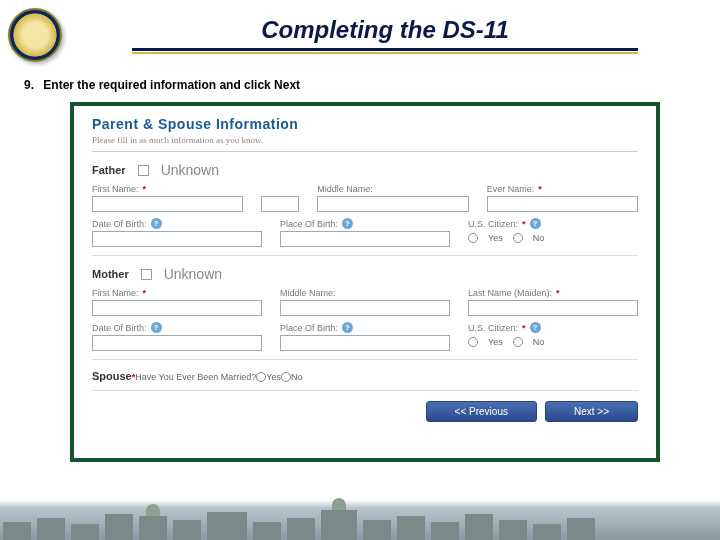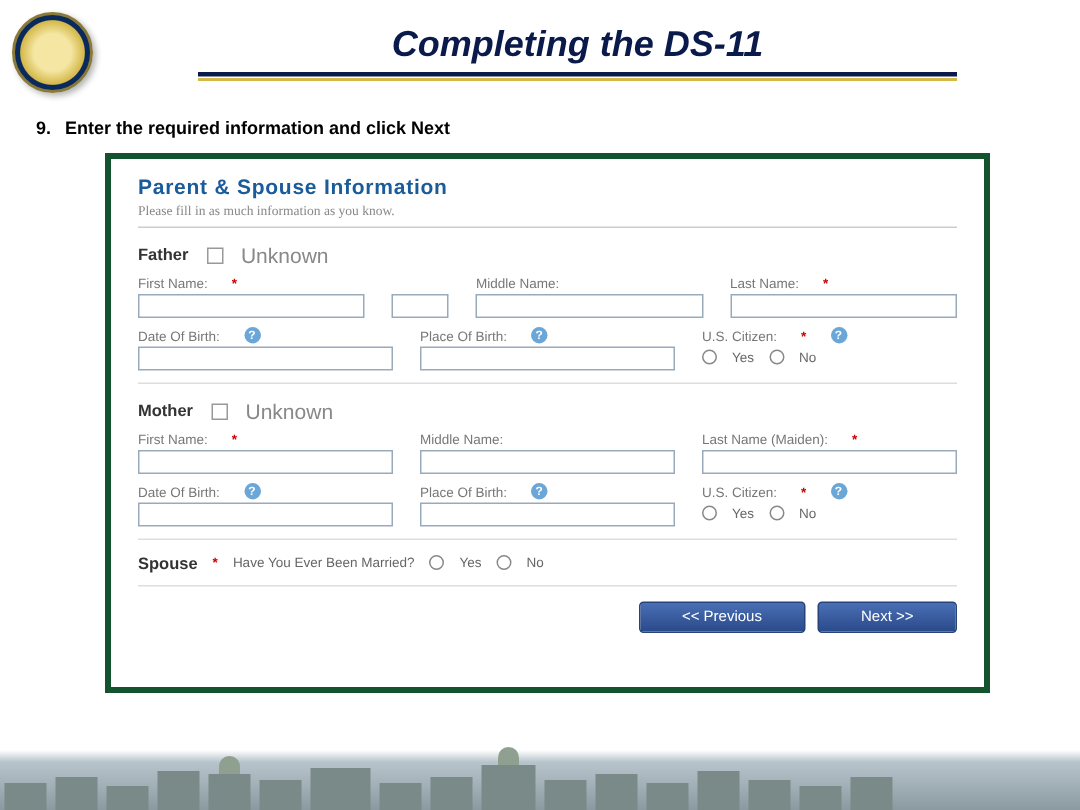--- a/index.html
+++ b/index.html
@@ -92,21 +92,21 @@
     gap: 18px;
     margin-bottom: 6px;
   }
   .field {
     flex: 1;
     display:flex;
     flex-direction:column;
     gap:2px;
   }
   .field.short { flex: 0 0 38px; }
-  .flabel { font-size: 9px; color: #777; display:flex; align-items:center; gap:16px; }
+  .flabel { font-size: 9px; color: #777; display:flex; align-items:center; gap:4px; }
   .req { color: #c00; font-weight:bold; }
   .help {
     width: 11px; height:11px; border-radius:50%; background:#6aa7d8; color:#fff;
     font-size:8px; display:inline-flex; align-items:center; justify-content:center;
     font-weight:bold;
   }
   .input {
     height: 16px;
     border: 1px solid #9ab;
     background: #fff;
@@ -139,21 +139,21 @@
     display:flex;
     align-items:flex-end;
   }
   .bld {
     width: 28px; background:#7a8a88; margin:0 3px;
   }
   .dome {
     width:14px; height:14px; background:#8fa090; border-radius:50% 50% 0 0; margin-bottom:-2px;
   }
   .spouse-row {
-    display:flex; align-items:flex-start; gap:10px; font-size:9px; color:#666;
+    display:flex; align-items:flex-end; gap:0; font-size:9px; color:#666;
   }
 </style>
 </head>
 <body>
 
 <div class="header">
   <div class="seal"></div>
   <div class="title-wrap">
     <div class="title">Completing the DS-11</div>
     <div class="title-underline"></div>
@@ -185,21 +185,21 @@
     <div class="field short">
       <span class="flabel">&nbsp;</span>
       <div class="input"></div>
     </div>
     <div class="field">
       <span class="flabel">Middle Name:</span>
       <div class="input"></div>
     </div>
     <div class="field">
       <span class="flabel">
-          <span>Last Name:</span>
+          <span>Ever Name:</span>
           <span class="req">*</span>
         </span>
       <div class="input"></div>
     </div>
   </div>
   <div class="field-row">
     <div class="field">
       <span class="flabel">
           <span>Date Of Birth:</span>
           <span class="help">?</span>

